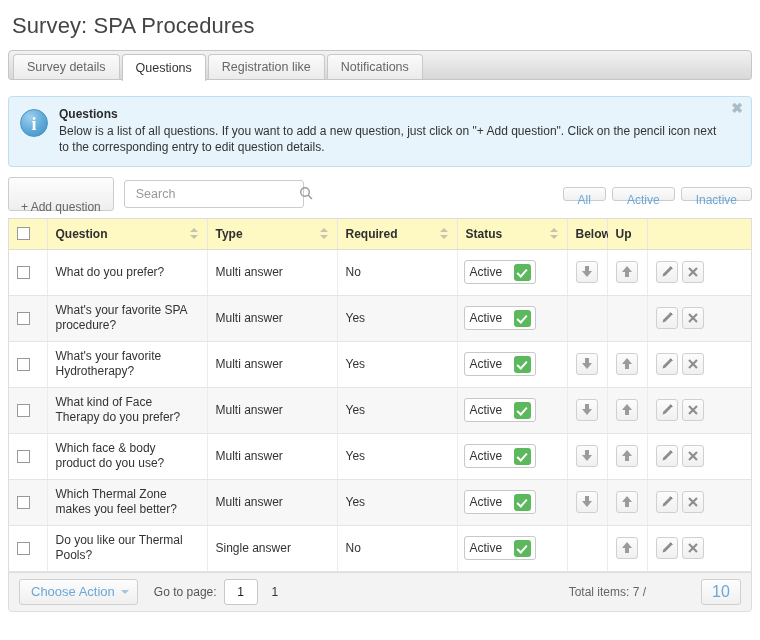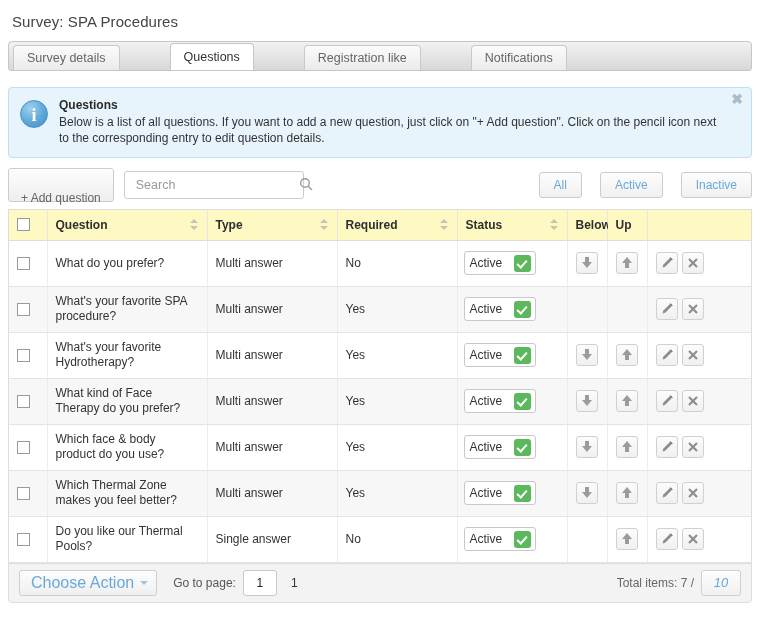--- a/index.html
+++ b/index.html
@@ -10,39 +10,38 @@
     font-family: "Liberation Sans", sans-serif;
     font-size: 12px;
     color: #333;
     overflow: hidden;
   }
 
   .page { width: 760px; height: 640px; position: relative; }
 
   
   .page-title {
-    font-size: 15px;
+    font-size: 22px;
     color: #444;
     padding: 13px 0 0 12px;
     font-weight: normal;
     letter-spacing: .1px;
   }
 
   
   .tabs-wrap {
     margin: 11px 8px 16px 8px;
     height: 30px;
     background: linear-gradient(to bottom,#f2f2f2 0%, #d8d8d8 100%);
     border: 1px solid #c6c6c6;
     border-radius: 4px 4px 3px 3px;
     padding: 3px 0 0 4px;
     display: flex;
-    align-items: flex-end;
-    position: relative;
-    gap: 48px;
+    align-items: flex-start;
+    position: relative;
   }
   .tab {
     height: 25px;
     line-height: 25px;
     padding: 0 13px;
     font-size: 12.5px;
     color: #666;
     background: linear-gradient(to bottom,#fbfbfb 0%, #ebebeb 100%);
     border: 1px solid #c9c9c9;
     border-bottom: none;
@@ -145,24 +144,24 @@
     background: transparent;
   }
   .search-input::placeholder { color: #999; }
   .filter-group { position: absolute; right: 0; display: flex; }
   .filter-btn {
     background: linear-gradient(to bottom,#fdfdfd 0%, #f0f0f0 100%);
     border: 1px solid #cccccc;
     border-radius: 3px;
     color: #6aa8d8;
     font-size: 12px;
-    height: 26px;
+    height: 14px;
     line-height: 24px;
     padding: 0 14px;
-    margin-left: 18px;
+    margin-left: 6px;
     cursor: pointer;
   }
 
   
   .table-wrap {
     margin: 9px 8px 0 8px;
     border: 1px solid #dddddd;
     border-bottom: none;
     background: #fff;
   }
@@ -275,21 +274,21 @@
     display: flex;
     align-items: center;
     padding: 0 10px;
     position: relative;
   }
   .choose-action {
     background: linear-gradient(to bottom,#fdfdfd 0%,#efefef 100%);
     border: 1px solid #cfcfcf;
     border-radius: 3px;
     color: #6aa8d8;
-    font-size: 16px;
+    font-size: 13px;
     height: 26px;
     line-height: 24px;
     padding: 0 8px 0 11px;
     cursor: pointer;
     display: inline-flex;
     align-items: center;
   }
   .caret {
     margin-left: 6px;
     border-left: 4px solid transparent;
@@ -304,34 +303,33 @@
     border-radius: 3px;
     background: #fff;
     margin-left: 7px;
     text-align: center;
     font-size: 12px;
     color: #222;
     font-family: "Liberation Sans", sans-serif;
     outline: none;
   }
   .page-count { margin-left: 14px; color: #333; font-size: 12px; }
-  .total-wrap { position: absolute; right: 10px; display: flex; align-items: center; }
+  .total-wrap { position: absolute; right: 10px; display: flex; align-items: center; gap: 48px; }
   .total-label { color: #666; font-size: 12px; margin-right: 7px; }
   .per-page {
     min-width: 40px; height: 26px;
     border: 1px solid #cfcfcf;
     border-radius: 3px;
     background: linear-gradient(to bottom,#fdfdfd 0%,#f0f0f0 100%);
     color: #6aa8d8;
-    font-size: 13px;
+    font-size: 16px;
     line-height: 24px;
     text-align: center;
     cursor: pointer;
     padding: 0 0;
-    font-style: italic;
   }
 </style>
 </head>
 <body>
 
 <div class="page">
 
   <div class="page-title">Survey: SPA Procedures</div>
 
   <div class="tabs-wrap" id="tabbar">

